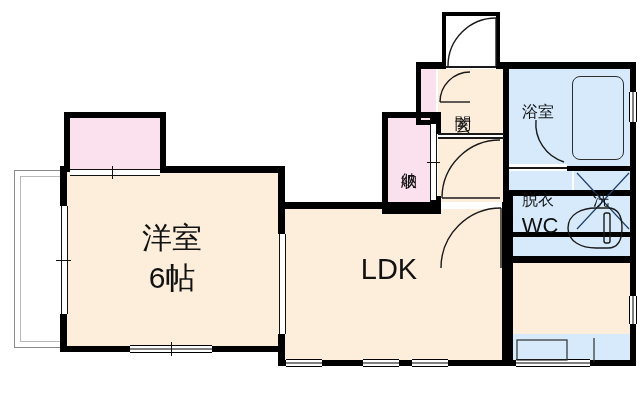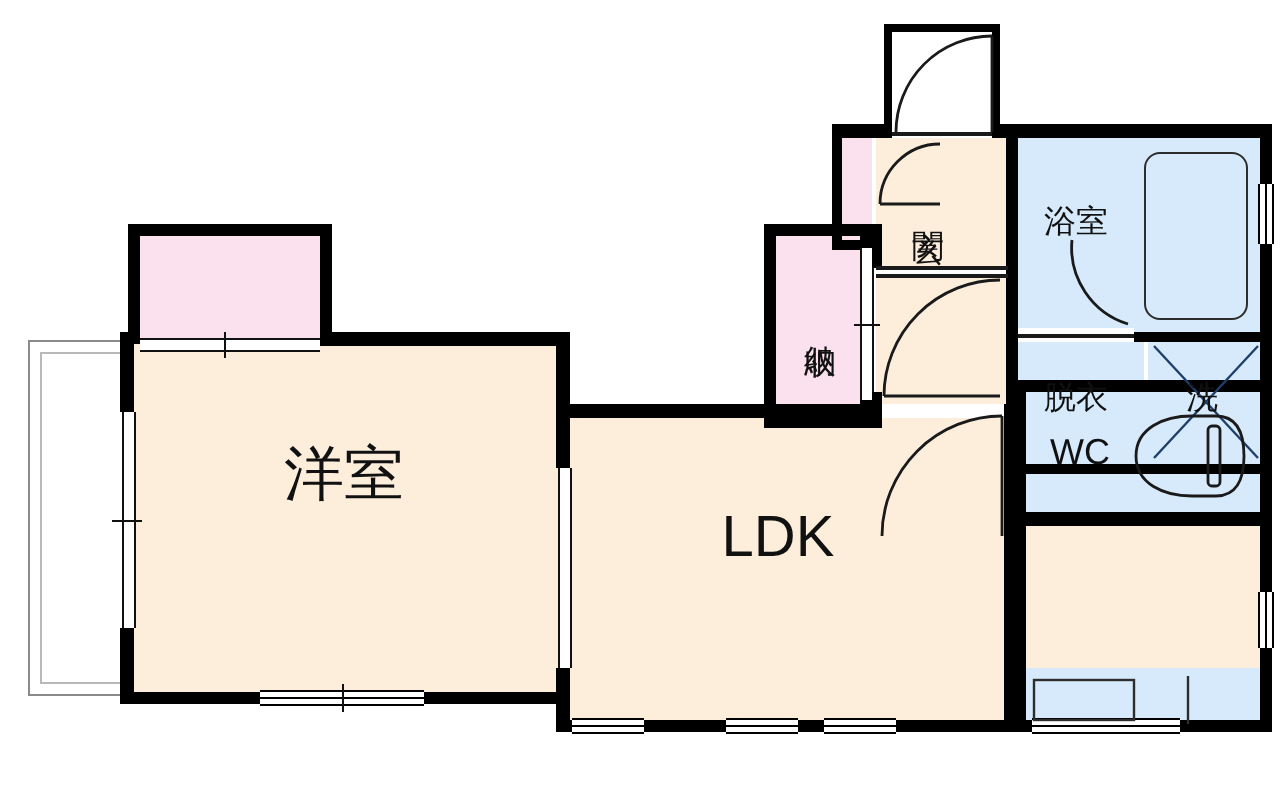--- a/index.html
+++ b/index.html
@@ -37,21 +37,21 @@
     justify-content: center;
     line-height: 1.0;
     letter-spacing: 0px;
   }
   .label-v {
     writing-mode: vertical-rl;
     text-orientation: upright;
     line-height: 1.0;
   }
   .label-big   { font-size: 30px; font-weight: 400; }
-  .label-mid   { font-size: 18px; font-weight: 400; }
+  .label-mid   { font-size: 22px; font-weight: 400; }
   .label-small { font-size: 16px; font-weight: 400; }
   .label-ldk   { font-size: 29px; font-weight: 400; }
 
   
   .window-h {
     background: #ffffff;
     border-top: 1px solid #000;
     border-bottom: 1px solid #000;
   }
   .window-h::after {
@@ -267,20 +267,21 @@
     <path d="M 4 22 C 4 8, 18 2, 32 2 L 44 2 C 54 2, 58 10, 58 22 C 58 34, 54 42, 44 42 L 32 42 C 18 42, 4 36, 4 22 Z"></path>
     <rect x="40" y="7" width="6" height="30" rx="2"></rect>
   </svg>
 
   <svg class="abs" style="left:516px; top:338px; width:114px; height:24px;" viewBox="0 0 114 24">
     <rect class="sinkline" x="1" y="2" width="50" height="20"></rect>
     <line class="sinkline" x1="78" y1="0" x2="78" y2="24"></line>
   </svg>
 
   <div class="abs label label-big" style="left:118px; top:218px; width:108px; height:40px;text-align:right;">洋室</div>
+  <div class="abs label label-big" style="left:118px; top:258px; width:108px; height:40px;">6帖</div>
 
   <div class="abs label label-ldk" style="left:330px; top:248px; width:118px; height:42px;">LDK</div>
 
   <div class="abs label label-v label-small" style="left:452px; top:78px; width:22px; height:50px;">玄関</div>
 
   <div class="abs label label-small" style="left:508px; top:188px; width:60px; height:24px;">脱衣</div>
 
   <div class="abs label label-small" style="left:510px; top:100px; width:56px; height:24px;">浴室</div>
 
   <div class="abs label label-small" style="left:578px; top:188px; width:46px; height:24px;">洗</div>

